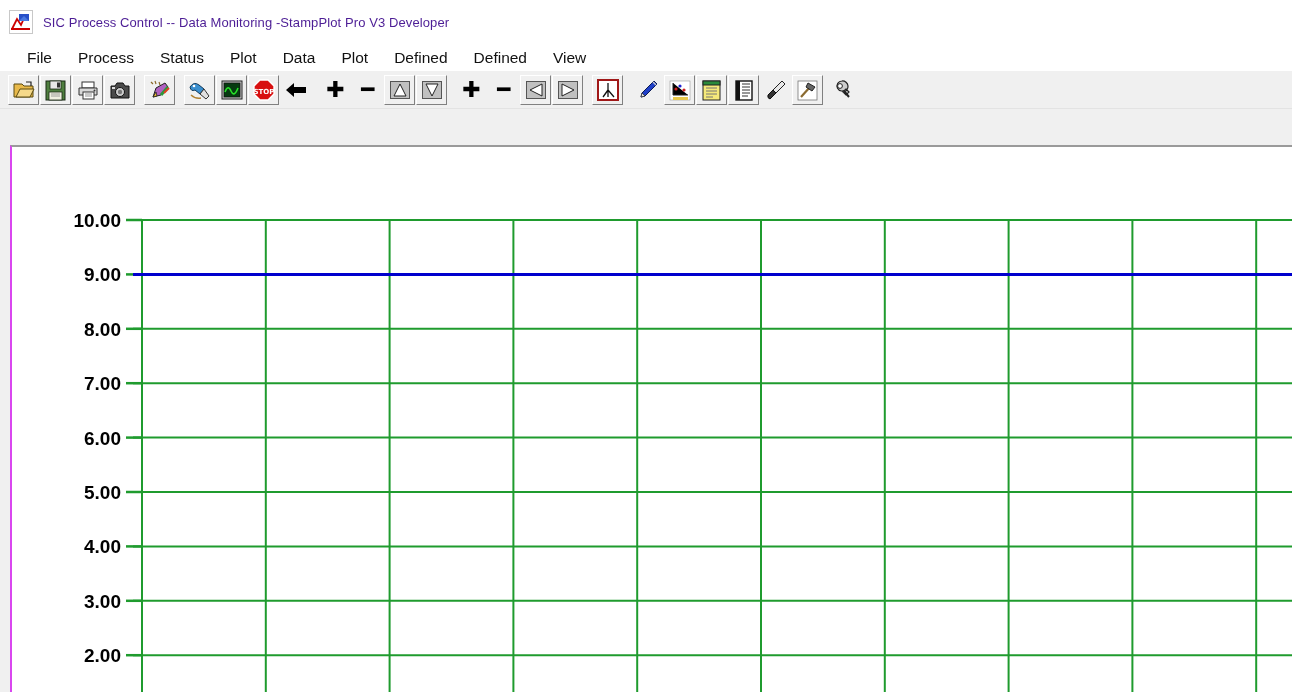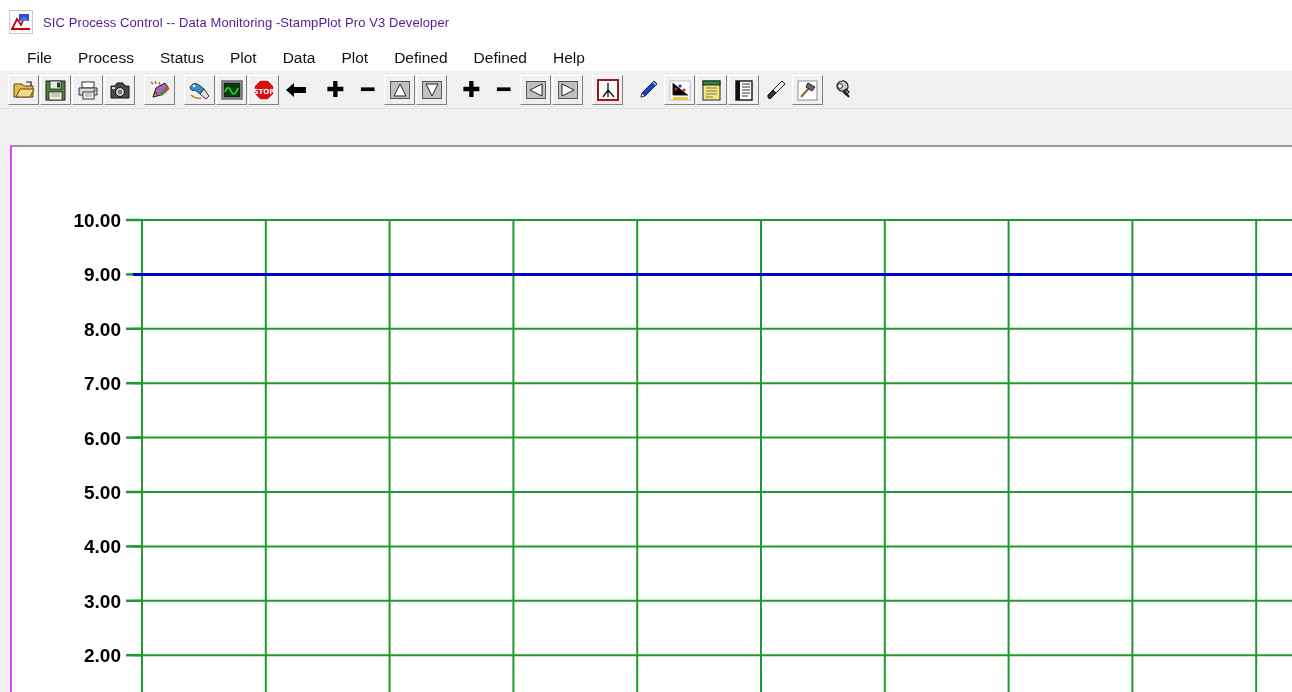--- a/index.html
+++ b/index.html
@@ -235,21 +235,21 @@
 
   <div class="menubar">
     <div class="menu-item">File</div>
     <div class="menu-item">Process</div>
     <div class="menu-item">Status</div>
     <div class="menu-item">Plot</div>
     <div class="menu-item">Data</div>
     <div class="menu-item">Plot</div>
     <div class="menu-item">Defined</div>
     <div class="menu-item">Defined</div>
-    <div class="menu-item">Help</div>
+    <div class="menu-item">View</div>
   </div>
 
   <div class="toolbar">
     <div class="tb-inner">
 
       <div class="tb-btn">
         <span>
         <svg width="22" height="20" viewBox="0 0 22 20">
           <path d="M1 4 L9 4 L11 6 L20 6 L20 17 L1 17 Z" fill="#e8b94a" stroke="#5a4a10" stroke-width="1"></path>
           <path d="M3 17 L7 9 L21 9 L17 17 Z" fill="#f5d98a" stroke="#5a4a10" stroke-width="1"></path>

